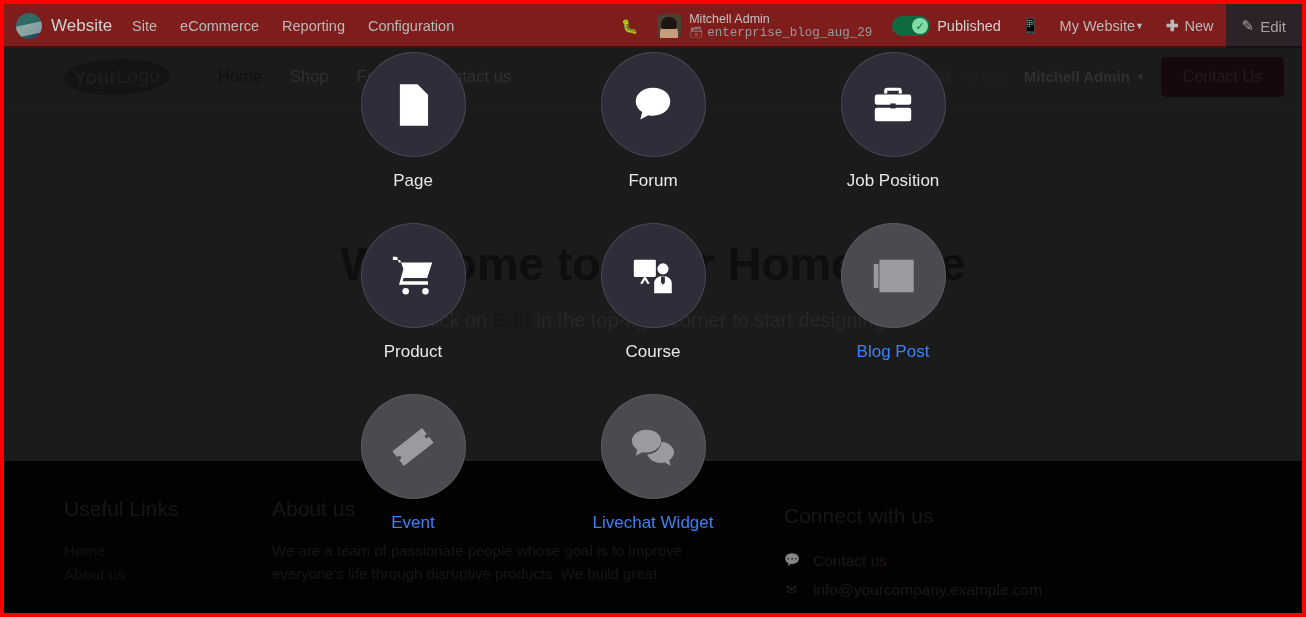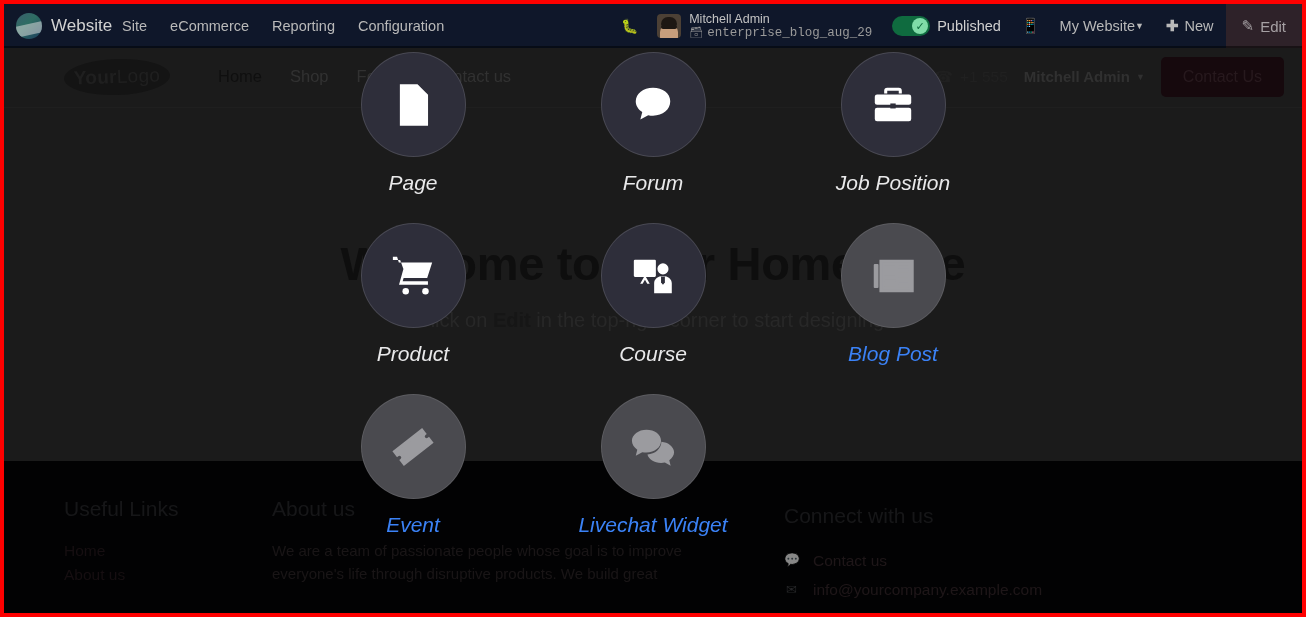--- a/index.html
+++ b/index.html
@@ -22,41 +22,41 @@
     position: absolute;
     inset: 0;
     overflow: hidden;
   }
 
   
   .sysbar {
     position: absolute;
     top: 0; left: 0; right: 0;
     height: 44px;
-    background: #0f172a;
+    background: #7f1d1d;
     display: flex;
     align-items: center;
     color: #b9b9b9;
     font-size: 14.5px;
     z-index: 5;
   }
   .brand-wrap { display: flex; align-items: center; padding-left: 12px; gap: 9px; }
   .brand-logo {
     width: 26px; height: 26px; border-radius: 50%;
     background: linear-gradient(140deg, #3b5f6e 0%, #2e6d63 42%, #1b3c5c 100%);
     position: relative; overflow: hidden;
     flex: none;
   }
   .brand-logo::after {
     content: ""; position: absolute; left: -4px; top: 11px;
     width: 34px; height: 11px; background: #d8d8d8; opacity: .55;
     transform: rotate(-12deg);
   }
   .brand-name { color: #d2d2d2; font-size: 17px; }
-  .sys-menu { display: flex; align-items: center; gap: 23px; margin-left: 10px; }
+  .sys-menu { display: flex; align-items: center; gap: 23px; margin-left: 20px; }
   .sys-menu span { cursor: default; }
   .sysbar-right { margin-left: auto; display: flex; align-items: center; height: 100%; }
   .bug-icon { padding: 0 8px; font-size: 14px; color: #a8a8a8; }
   .user-block { display: flex; align-items: center; gap: 8px; padding: 0 10px; }
   .avatar {
     width: 24px; height: 24px; border-radius: 4px; flex: none;
     background: #4c4035; position: relative; overflow: hidden;
   }
   .avatar::before {
     content:""; position:absolute; left:4px; top:3px; width:16px; height:9px;
@@ -199,21 +199,21 @@
     display: flex; flex-direction: column;
     align-items: center; justify-content: flex-start;
     gap: 14px;
   }
   .tile-circle {
     width: 105px; height: 105px; border-radius: 50%;
     display: flex; align-items: center; justify-content: center;
     background: #2e2e3a;
     border: 1px solid rgba(255,255,255,0.13);
   }
-  .tile-label { font-size: 21px; color: #e9e9ea; font-style: italic; }
+  .tile-label { font-size: 17px; color: #e9e9ea; }
   .tile.muted .tile-circle { background: #4a4a4f; border-color: rgba(255,255,255,0.10); }
   .tile.muted .tile-label { color: #3b82f6; }
   .tile-circle svg { display: block; }
   .tile .ico { fill: #ffffff; }
   .tile.muted .ico { fill: #9b9b9f; }
 </style>
 </head>
 <body>
 
 <div id="screen">

